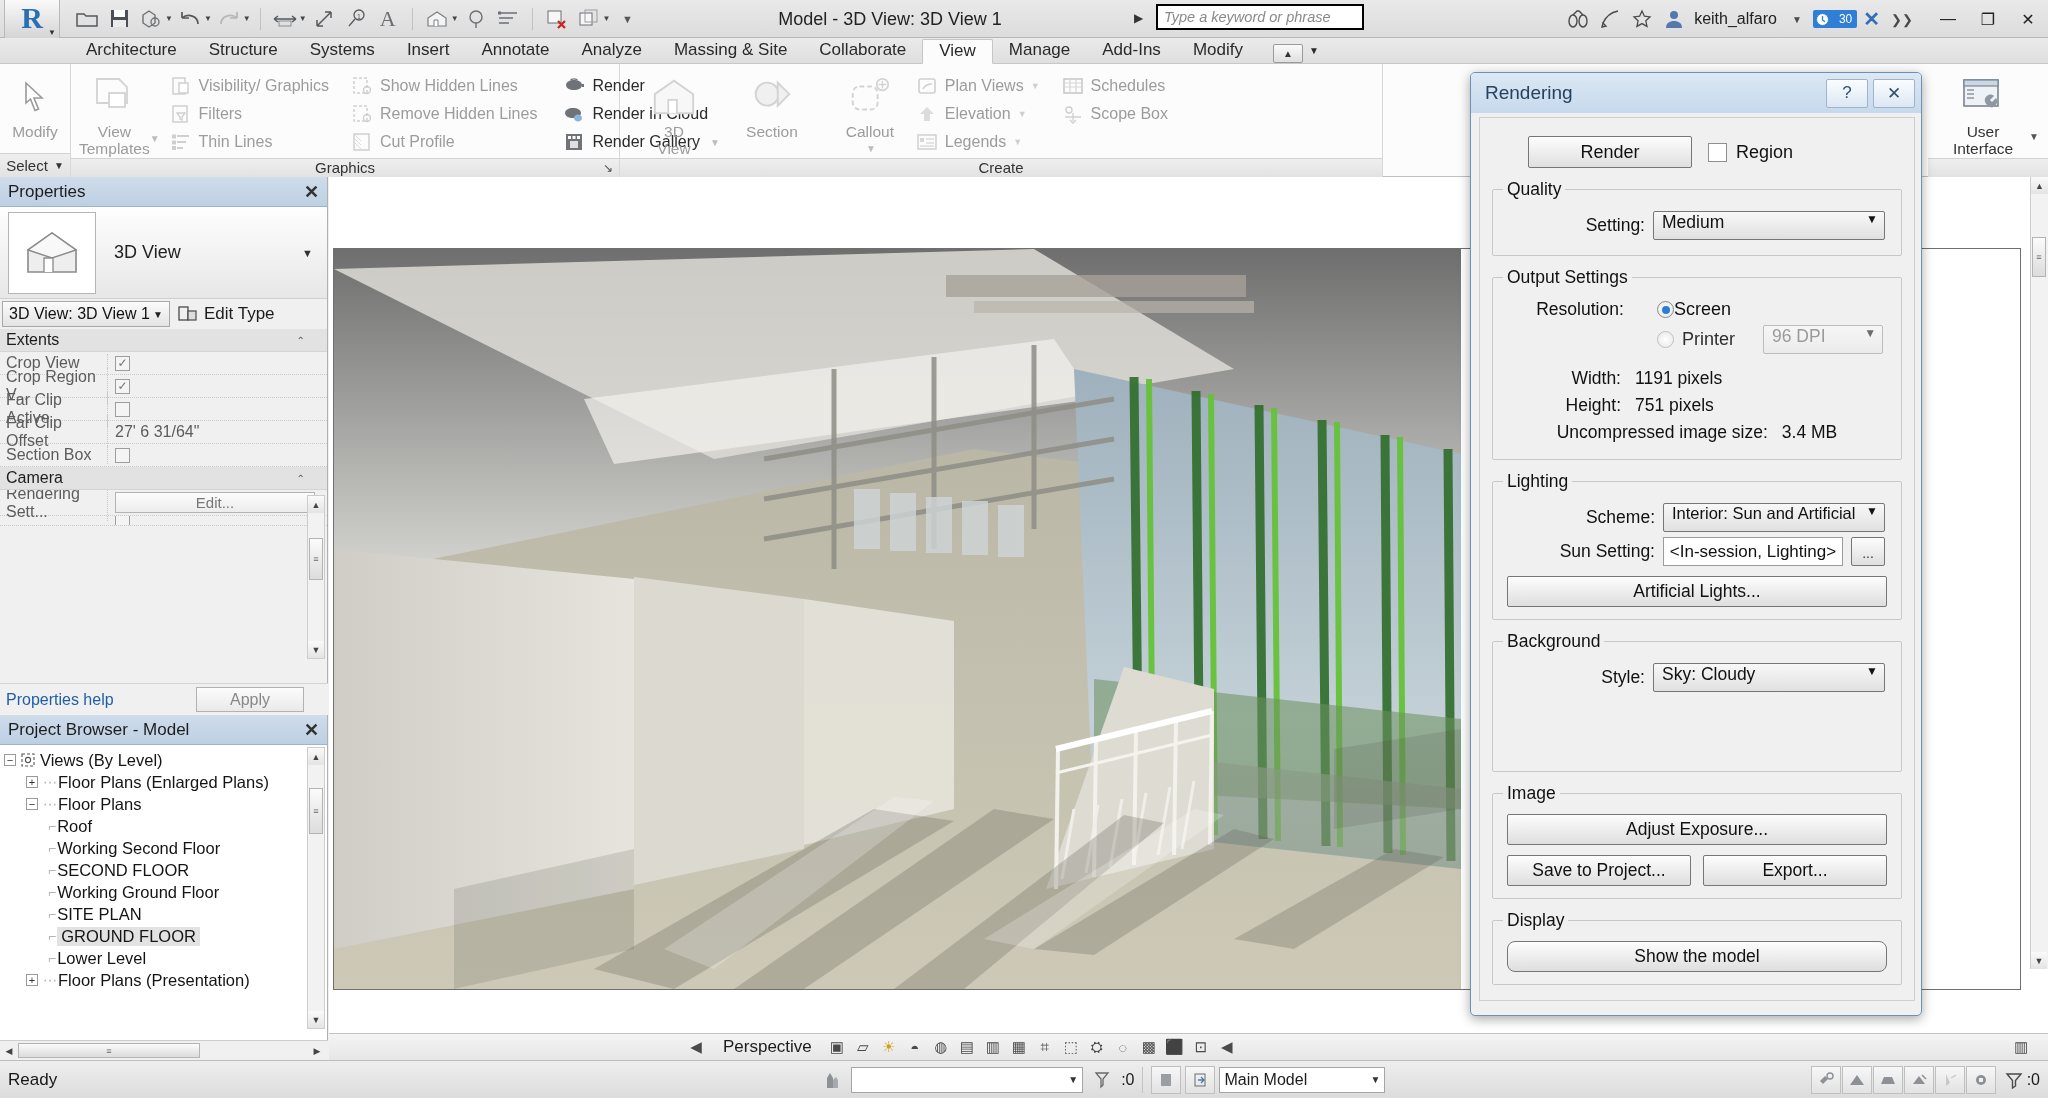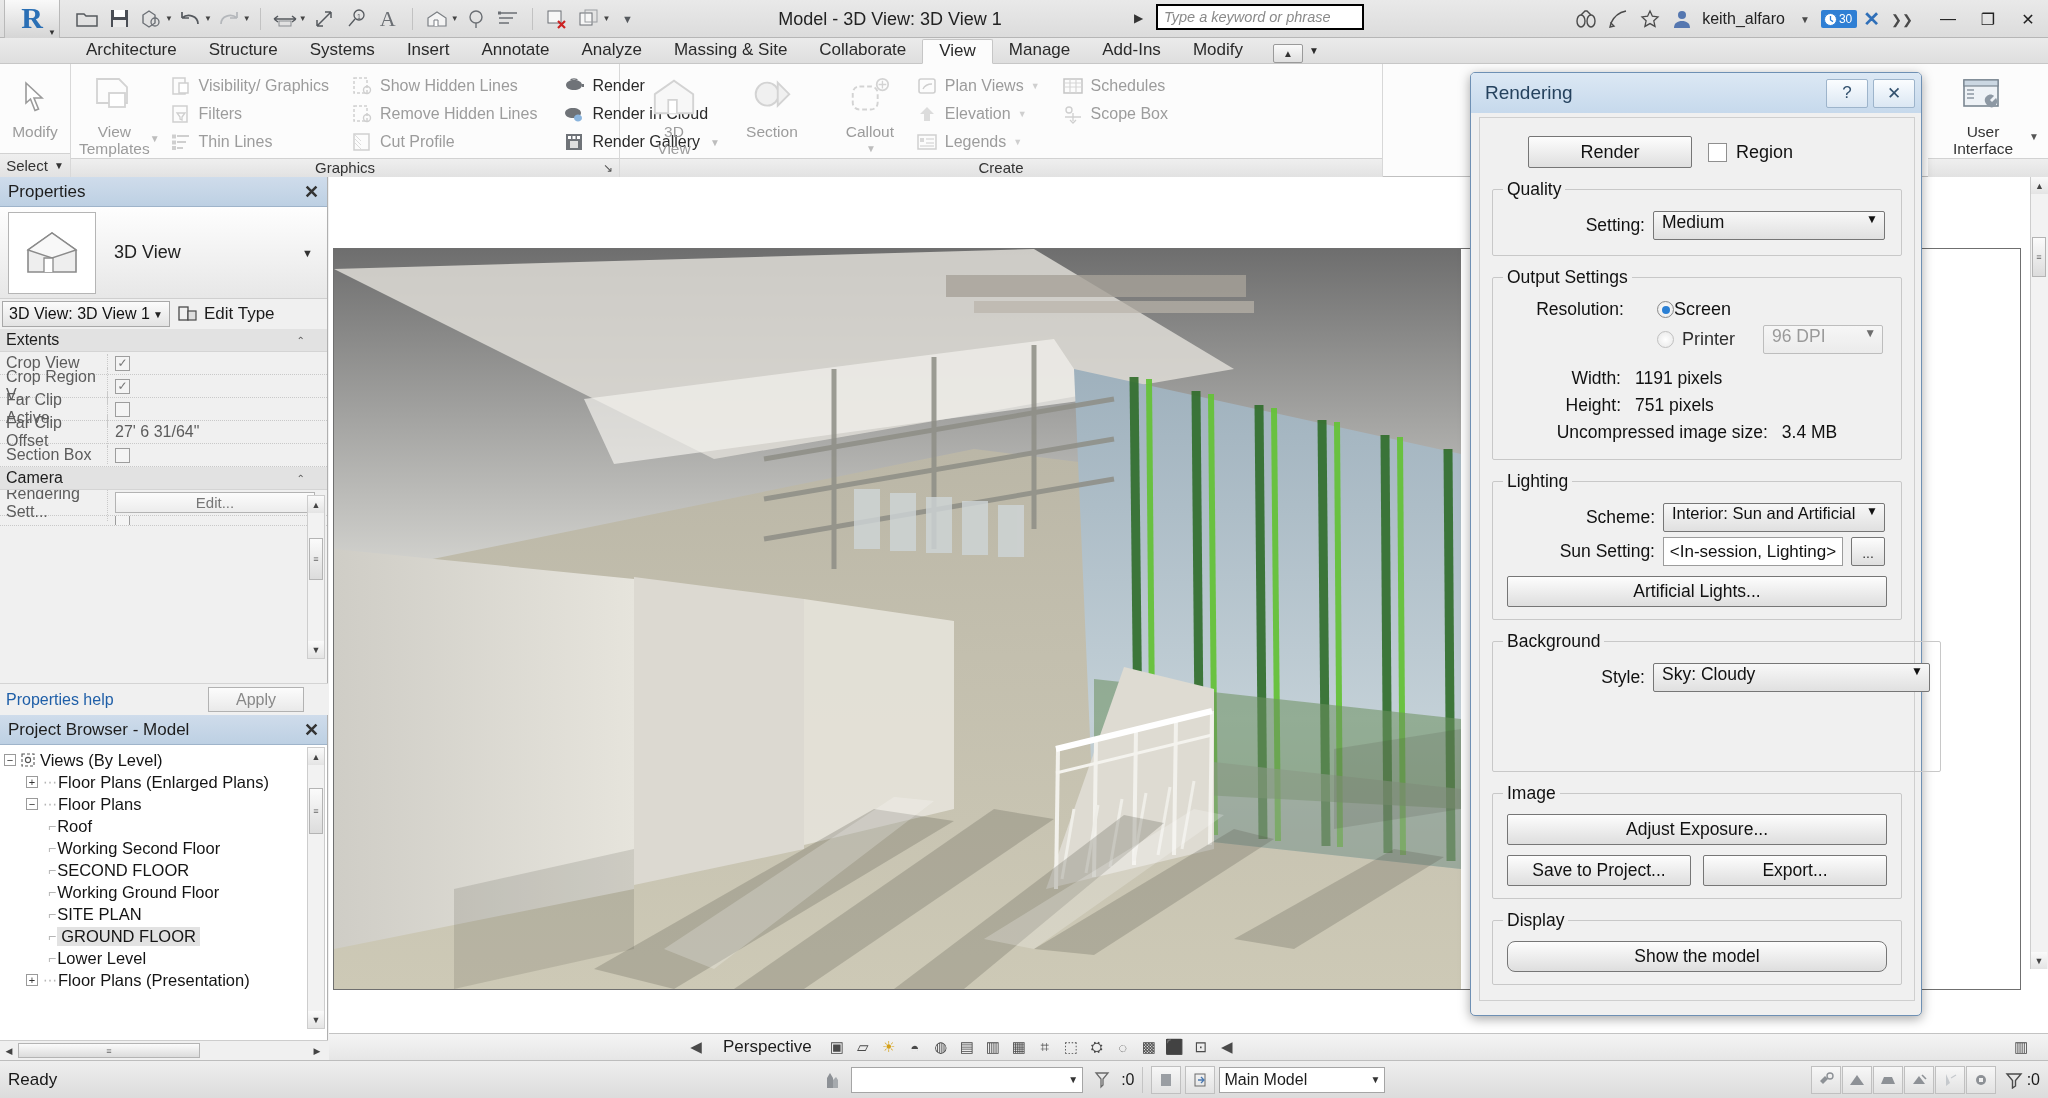--- a/index.html
+++ b/index.html
@@ -32,21 +32,21 @@
                  display:flex; align-items:center; justify-content:center; font-size:18px; color:#222; }
   .titlearrow { position:absolute; left:1134px; top:11px; font-size:12px; color:#333; }
   .searchbox { position:absolute; left:1156px; top:4px; width:208px; height:26px;
                background:#fff; border:2px solid #000; font-size:14.5px; font-style:italic;
                color:#8a8a8a; padding:3px 6px; display:flex; align-items:center; }
   .topright { position:absolute; right:0; top:0; height:38px; display:flex; align-items:center; }
   .tri { width:32px; height:30px; display:flex; align-items:center; justify-content:center;
          color:#4a4a4a; font-size:17px; }
   .username { font-size:16px; color:#222; margin:0 4px; }
   .badge30 { background:#2f7fd4; color:#fff; font-size:12px; border-radius:2px;
-             padding:2px 5px 2px 3px; display:flex; align-items:center; gap:2px; }
+             padding:2px 5px 2px 3px; display:flex; align-items:center; gap:10px; }
   .xlogo { color:#2f6fb8; font-weight:bold; font-size:20px; padding:0 6px; }
   .winctrl { display:flex; align-items:center; gap:0; margin-left:10px; }
   .winbtn { width:40px; height:34px; display:flex; align-items:center; justify-content:center;
             font-size:16px; color:#222; }
 
   
   .ribbontabs { position:absolute; left:0; top:38px; width:2048px; height:26px;
                 background:linear-gradient(#ebebeb,#dedede); border-bottom:1px solid #c7c7c7;
                 display:flex; align-items:flex-end; padding-left:70px; }
   .rtab { padding:2px 16px 4px 16px; font-size:17px; color:#2a2a2a; height:25px;
@@ -107,21 +107,21 @@
   .pname { width:108px; padding-left:6px; border-right:1px dotted #c9c9c9; }
   .pval { flex:1; padding-left:7px; display:flex; align-items:center; }
   .cbx { width:15px; height:15px; border:1px solid #9d9d9d; background:#f4f4f4;
          display:inline-flex; align-items:center; justify-content:center; font-size:12px; color:#777; }
   .pbtn { height:21px; border:1px solid #b3b3b3; background:linear-gradient(#fcfcfc,#ececec);
           font-size:15px; color:#777; display:flex; align-items:center; justify-content:center;
           width:calc(100% - 6px); }
   .propfoot { position:absolute; bottom:0; left:0; width:328px; height:32px;
               display:flex; align-items:center; background:#f0f0f0; border-top:1px solid #d4d4d4; }
   .phelp { color:#1f5fa8; font-size:16px; padding-left:6px; }
-  .applybtn { margin-left:auto; width:96px; height:25px; border:1px solid #b2b2b2;
+  .applybtn { margin-left:auto; width:108px; height:25px; border:1px solid #b2b2b2;
               background:linear-gradient(#fcfcfc,#e9e9e9); font-size:16px; color:#888;
               display:flex; align-items:center; justify-content:center; margin-right:24px; }
   .vscroll { position:absolute; right:2px; width:18px; background:#f2f2f2; border:1px solid #cdcdcd; }
   .vsbtn { height:17px; display:flex; align-items:center; justify-content:center;
            font-size:9px; color:#444; background:linear-gradient(#fafafa,#e4e4e4); }
   .vsthumb { position:absolute; left:1px; width:14px; background:linear-gradient(#fbfbfb,#dcdcdc);
              border:1px solid #b4b4b4; display:flex; align-items:center; justify-content:center;
              font-size:9px; color:#666; }
 
   
@@ -1019,21 +1019,21 @@
           <div class="dtext" style="width:180px;margin-left:8px;">&lt;In-session, Lighting&gt;</div>
           <div class="smbtn3" style="margin-left:8px;">...</div>
         </div>
         <div class="dbutton" style="margin:10px 4px 2px 4px;">Artificial Lights...</div>
       </fieldset>
 
       <fieldset class="grp" style="padding-bottom:74px;">
         <legend>Background</legend>
         <div class="frow">
           <span class="flabel" style="width:142px;">Style:</span>
-          <div class="dcombo" style="width:277px;margin-left:8px;">
+          <div class="dcombo" style="width:232px;margin-left:8px;">
             <span class="cv">Sky: Cloudy</span>
             <span class="arrow">▼</span>
           </div>
         </div>
       </fieldset>
 
       <fieldset class="grp">
         <legend>Image</legend>
         <div class="dbutton" style="margin:4px 4px 0 4px;">Adjust Exposure...</div>
         <div style="display:flex;gap:12px;margin:10px 4px 2px 4px;">

